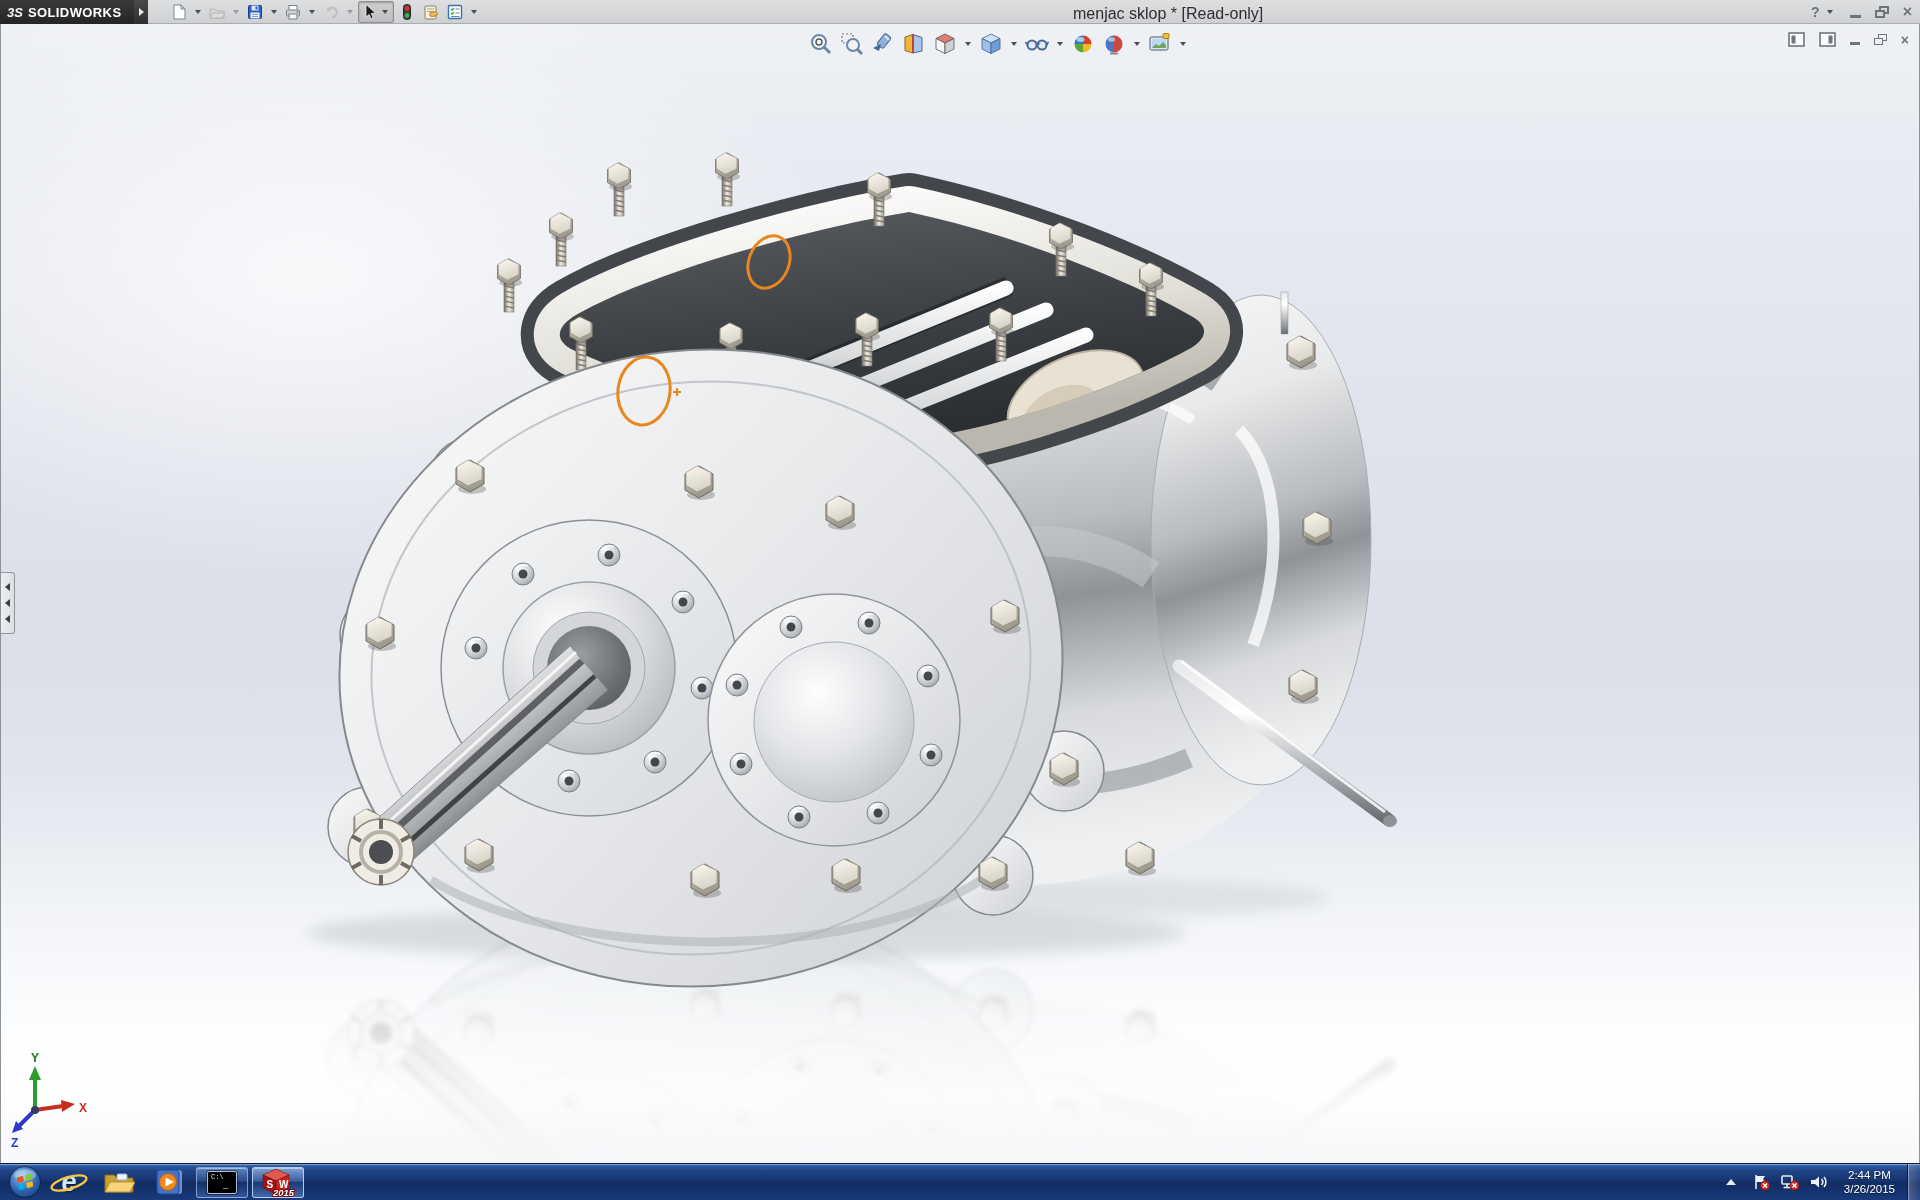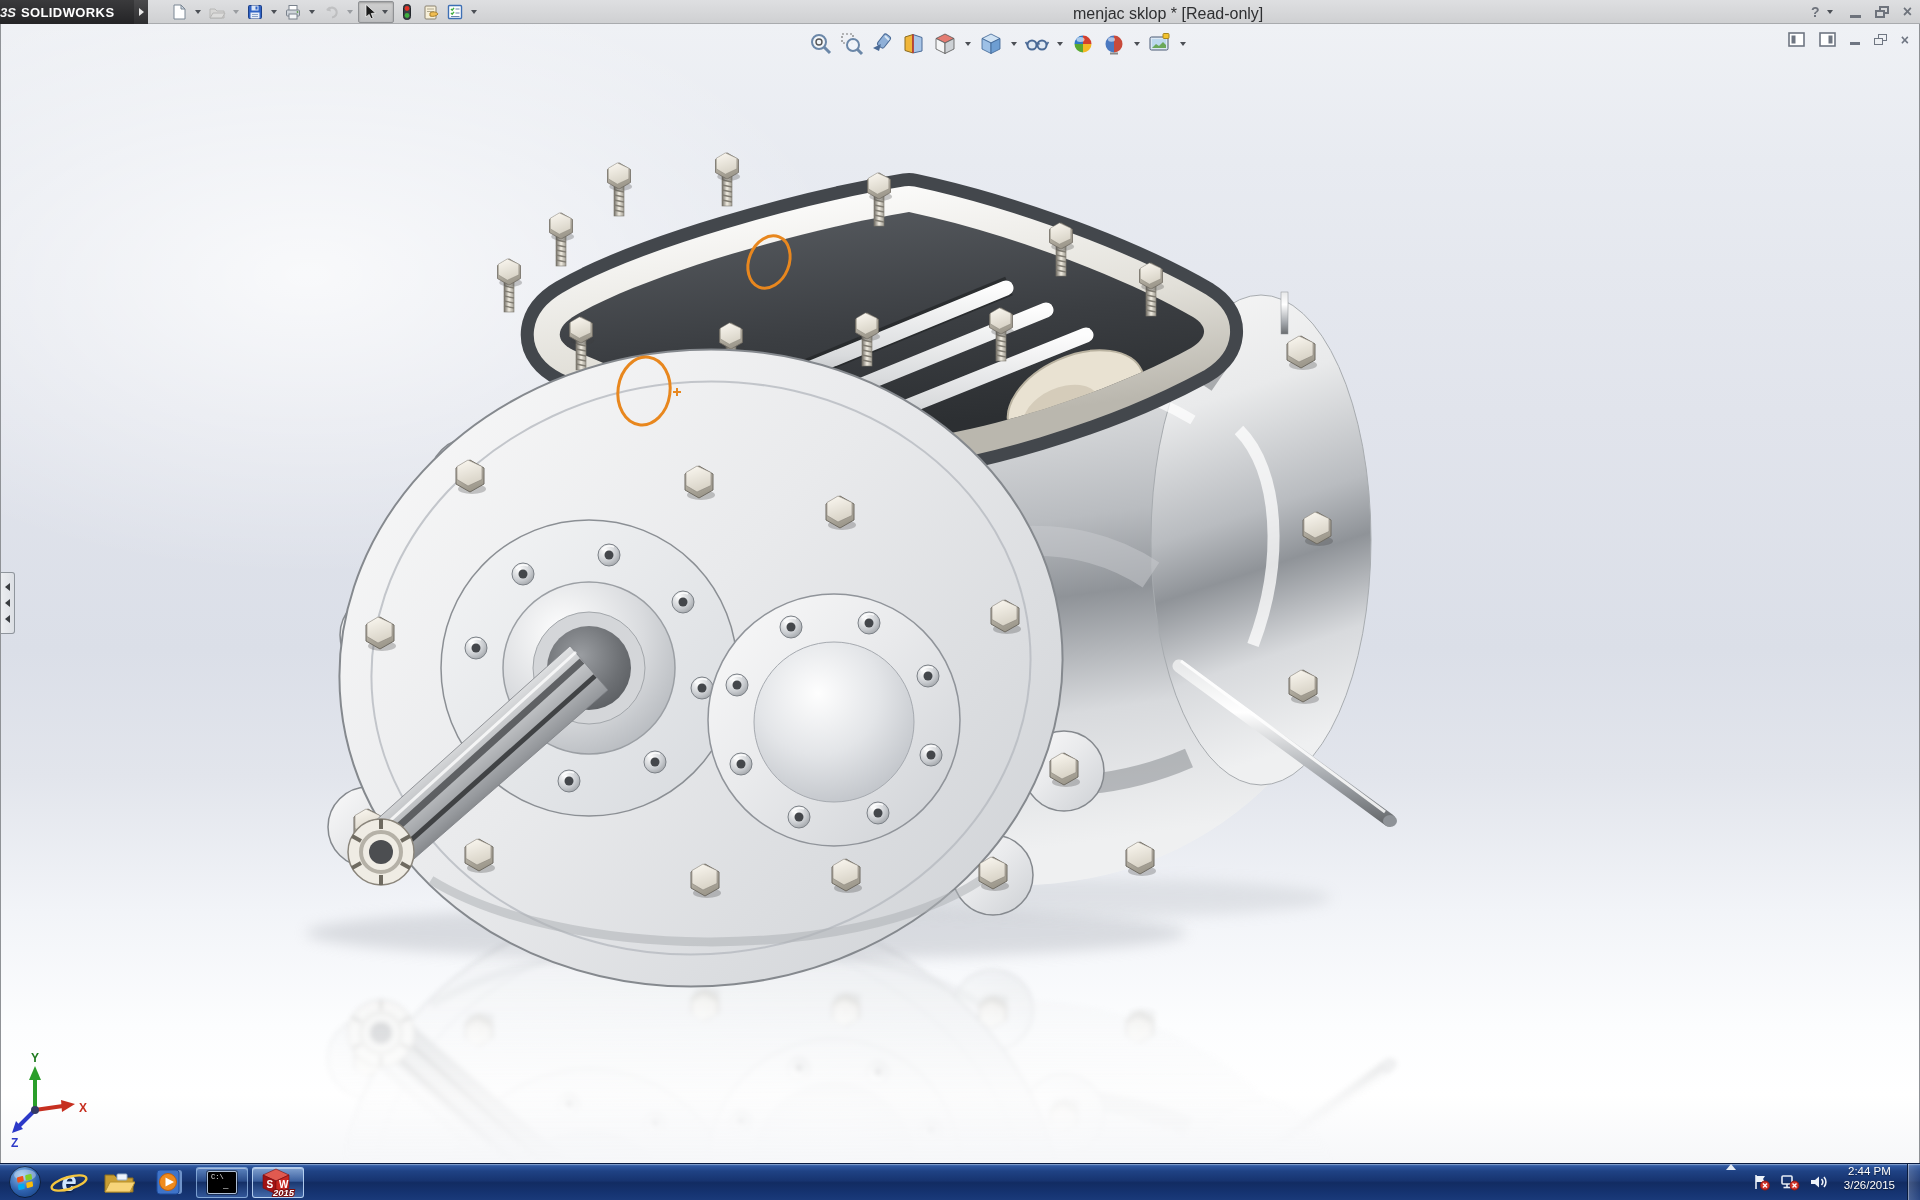--- a/index.html
+++ b/index.html
@@ -6,21 +6,21 @@
   html,body { width:1920px; height:1200px; overflow:hidden;
     font-family:"Liberation Sans", sans-serif; }
   #window { position:relative; width:1920px; height:1200px; background:#e8eaee; }
 
   
   #titlebar { position:absolute; top:0; left:0; width:1920px; height:24px;
     background:linear-gradient(180deg,#dedfe1 0%,#d6d7d9 55%,#cfd0d2 100%);
     border-bottom:1px solid #a9abae; z-index:50; }
   #logo-band { position:absolute; left:0; top:0; width:134px; height:24px;
     background:linear-gradient(180deg,#3a3a3c,#242426); display:flex; align-items:center;
-    color:#fff; }
+    padding-left:7px; color:#fff; }
   #logo-mark { font-style:italic; font-weight:bold; font-size:13px; margin-right:5px; color:#f4f4f4; }
   #logo-text { font-weight:bold; font-size:13px; letter-spacing:.4px; color:#fff; }
   #logo-flyout { position:absolute; left:134px; top:0; width:14px; height:24px;
     background:linear-gradient(180deg,#4a4a4c,#2e2e30); display:flex; align-items:center; justify-content:center; }
   .tri-right { width:0; height:0; border-top:4px solid transparent; border-bottom:4px solid transparent;
     border-left:5px solid #e8e8e8; }
   #std-toolbar { position:absolute; left:168px; top:0; height:24px; display:flex; align-items:center; gap:2px; }
   .tool { display:flex; align-items:center; height:22px; padding:0 2px; border-radius:2px; }
   .tool.pressed { background:linear-gradient(180deg,#cfcfcf,#bdbec0); border:1px solid #8f9194;
     box-shadow:inset 0 1px 2px rgba(0,0,0,.25); }
@@ -76,21 +76,21 @@
     background:linear-gradient(180deg,#4f79ba 0%, #2d559d 7%, #1f4284 20%, #173470 46%, #122c62 52%, #163472 82%, #1a3a7a 100%);
     border-top:1px solid #0b1d42; box-shadow:inset 0 1px 0 rgba(255,255,255,.28); display:flex; align-items:center; }
   .tb-icon { display:flex; align-items:center; justify-content:center; width:50px; height:37px; }
   .tb-btn { display:flex; align-items:center; justify-content:center; width:52px; height:31px; margin:0 2px;
     border:1px solid rgba(150,185,230,.75); border-radius:3px;
     background:linear-gradient(180deg, rgba(150,190,240,.50), rgba(80,125,190,.32) 45%, rgba(25,55,110,.36) 50%, rgba(85,130,200,.42));
     box-shadow:inset 0 1px 0 rgba(255,255,255,.45); }
   .tb-btn.active { background:linear-gradient(180deg, rgba(185,215,250,.62), rgba(105,150,215,.45) 45%, rgba(40,75,135,.42) 50%, rgba(110,155,220,.5));
     border-color:rgba(190,215,245,.9); }
   #start-orb { width:38px; height:37px; display:flex; align-items:center; justify-content:center; margin-left:6px; }
-  #tray { margin-left:auto; display:flex; height:37px; }
+  #tray { margin-left:auto; display:flex; align-items:center; height:37px; }
   .tray-arrow { width:0; height:0; border-left:5px solid transparent; border-right:5px solid transparent;
     border-bottom:6px solid #e6ecf4; margin-right:16px; }
   .tray-ico { margin-right:9px; display:flex; align-items:center; }
   #clock { text-align:center; color:#fff; font-size:11.5px; line-height:14px; margin:0 10px 0 6px;
     text-shadow:0 1px 1px rgba(0,0,0,.55); white-space:nowrap; }
   #show-desktop { width:13px; height:37px; margin-left:2px; border-left:1px solid #0a1c3e;
     background:linear-gradient(90deg, rgba(255,255,255,.22), rgba(255,255,255,.08));
     box-shadow:inset 1px 0 0 rgba(255,255,255,.35); }
 
   

